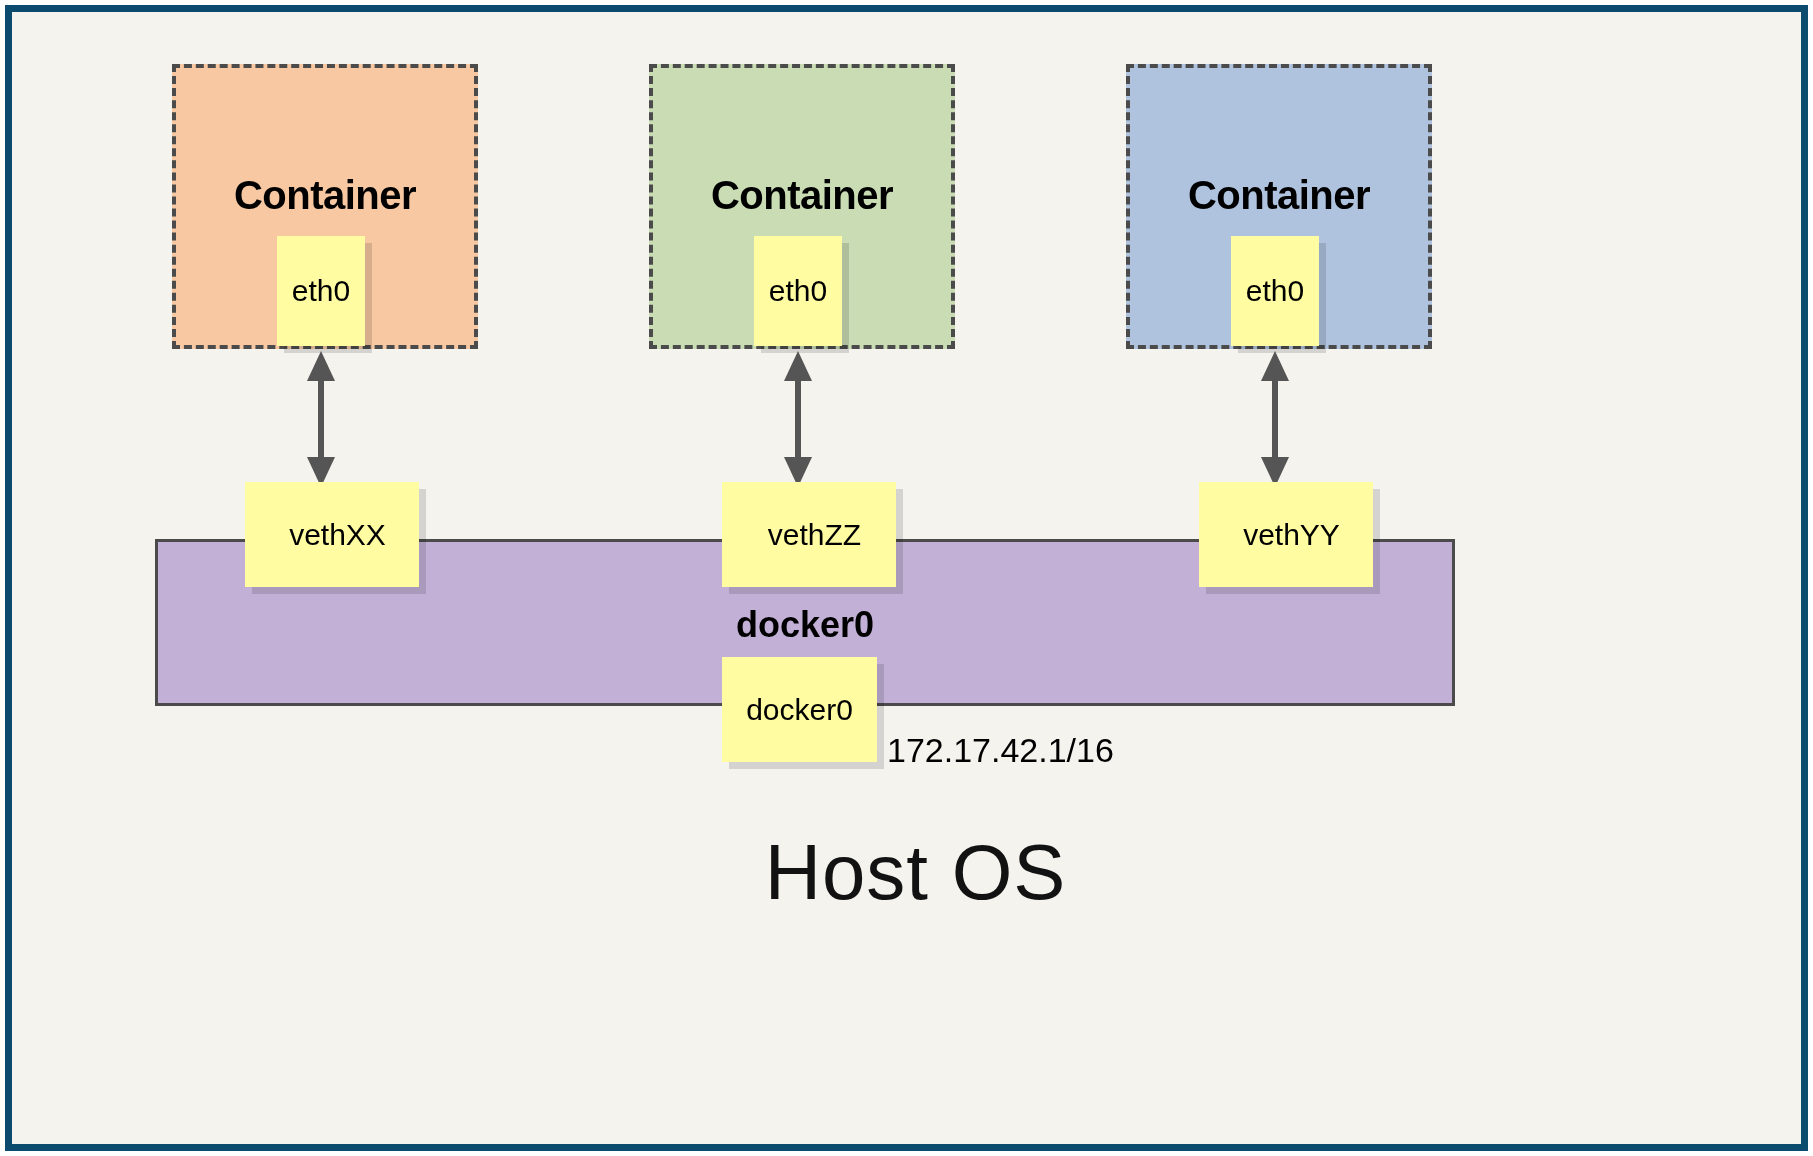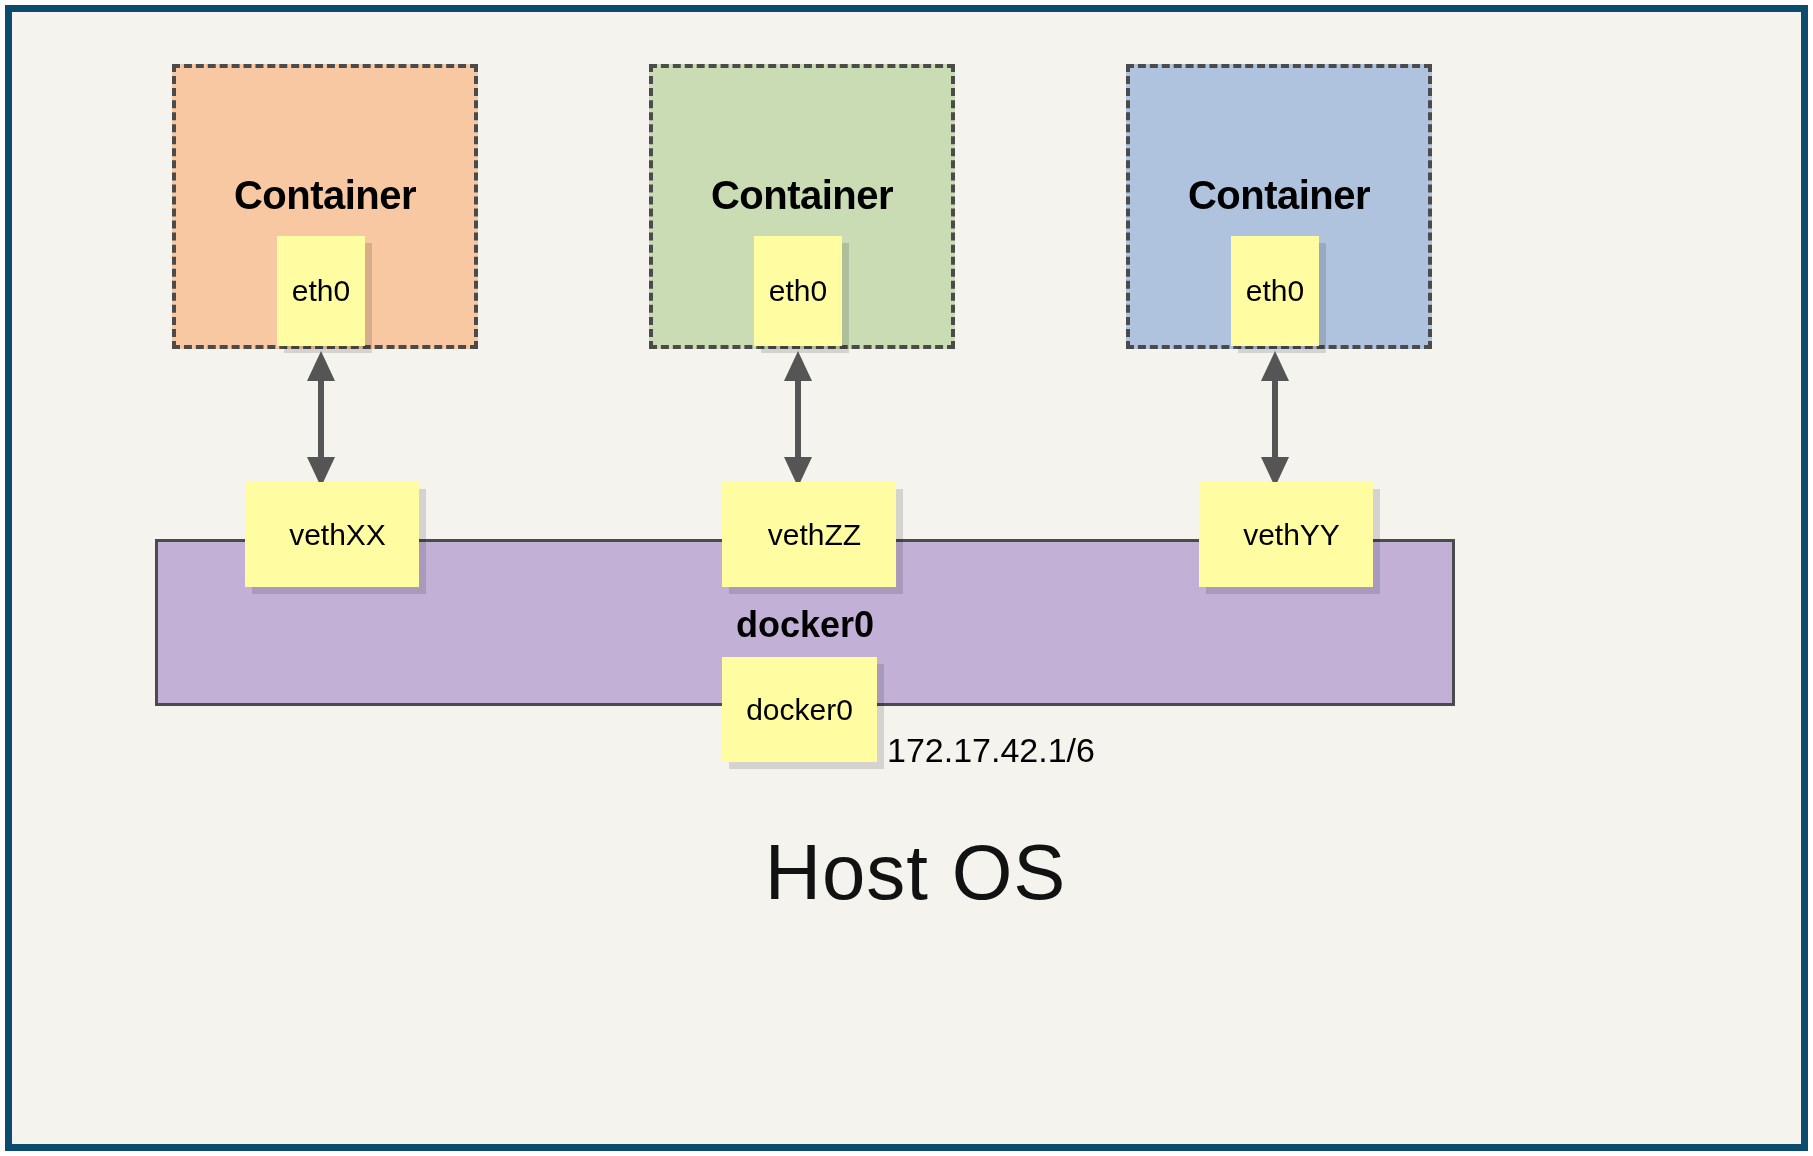--- a/index.html
+++ b/index.html
@@ -199,19 +199,19 @@
       <div class="bridge">
         <div class="bridge-title">docker0</div>
       </div>
 
       <div class="node veth v0">vethXX</div>
       <div class="node veth v1">vethZZ</div>
       <div class="node veth v2">vethYY</div>
 
       <div class="node dock0">docker0</div>
 
-      <div class="ip-label">172.17.42.1/6</div>
+      <div class="ip-label">172.17.42.1/16</div>
 
       <div class="host-os">Host OS</div>
 
     </div>
   </div>
 </div>
 
 </body></html>

